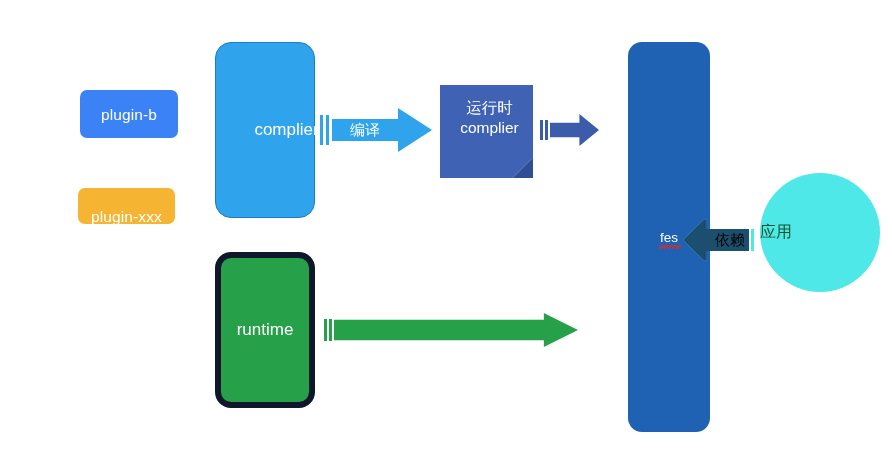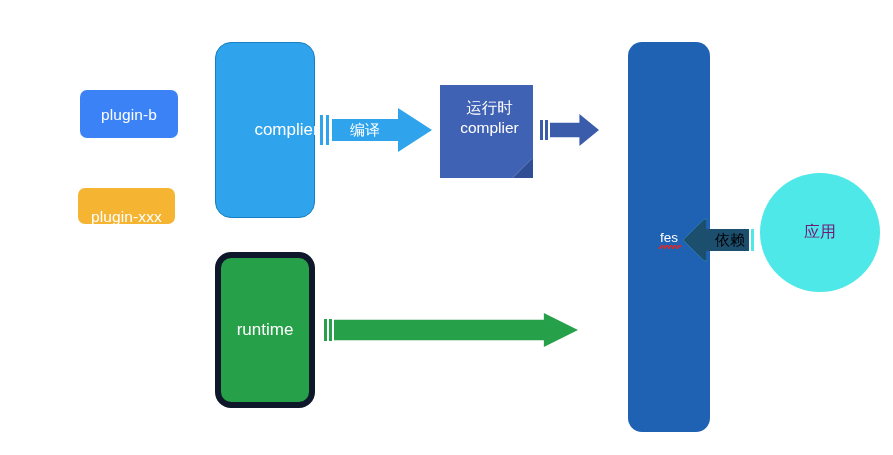--- a/index.html
+++ b/index.html
@@ -75,22 +75,22 @@
     position:absolute;inset:0;display:flex;align-items:center;
     justify-content:center;font-size:15px;color:#ffffff;
     pointer-events:none;
     text-align:right;
   }
   .barrow.dark .alabel{color:#000000;}
 
   
   .ellipse{
     position:absolute;border-radius:50%;
-    display:flex;align-items:center;justify-content:center;
-    color:#701a75;font-size:16px;
+    display:flex;align-items:center;
+    color:#14532d;font-size:16px;
   }
 </style>
 </head>
 <body>
 
 <div id="canvas">
 
 
   <div class="node chip" style="left:80px;top:90px;width:98px;height:48px;background:#3b82f6;">
     <span>plugin-b</span>

